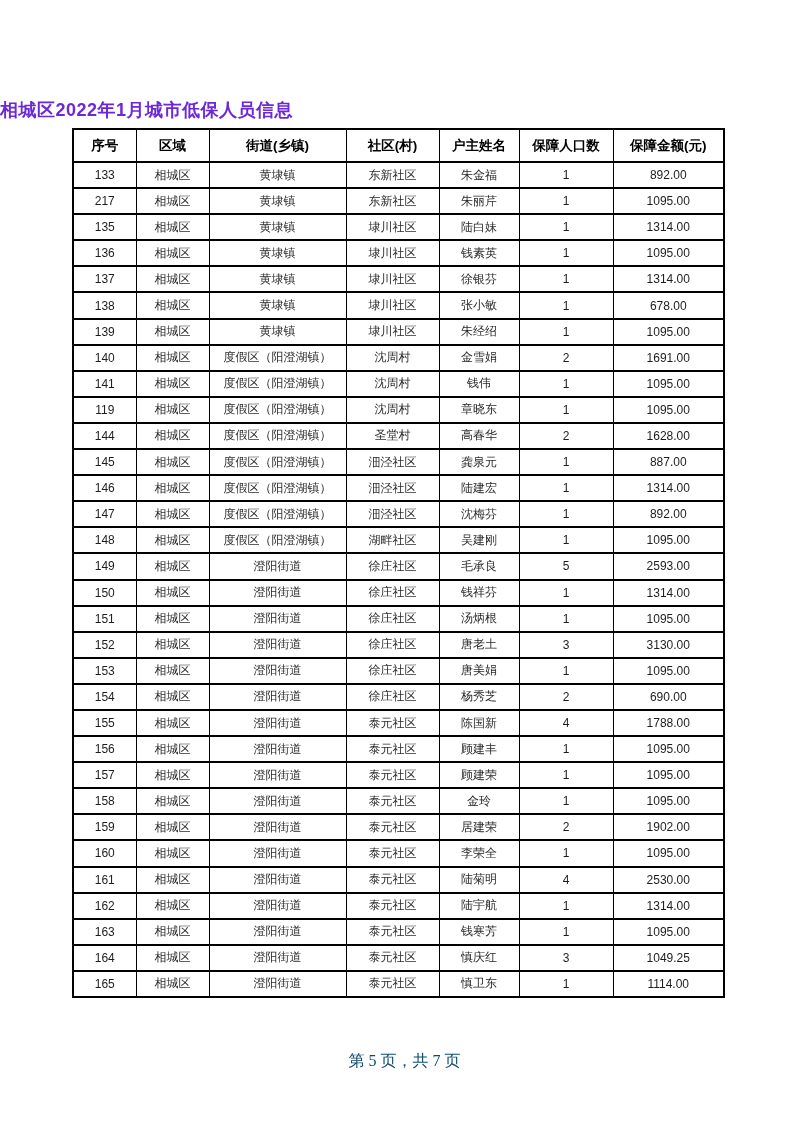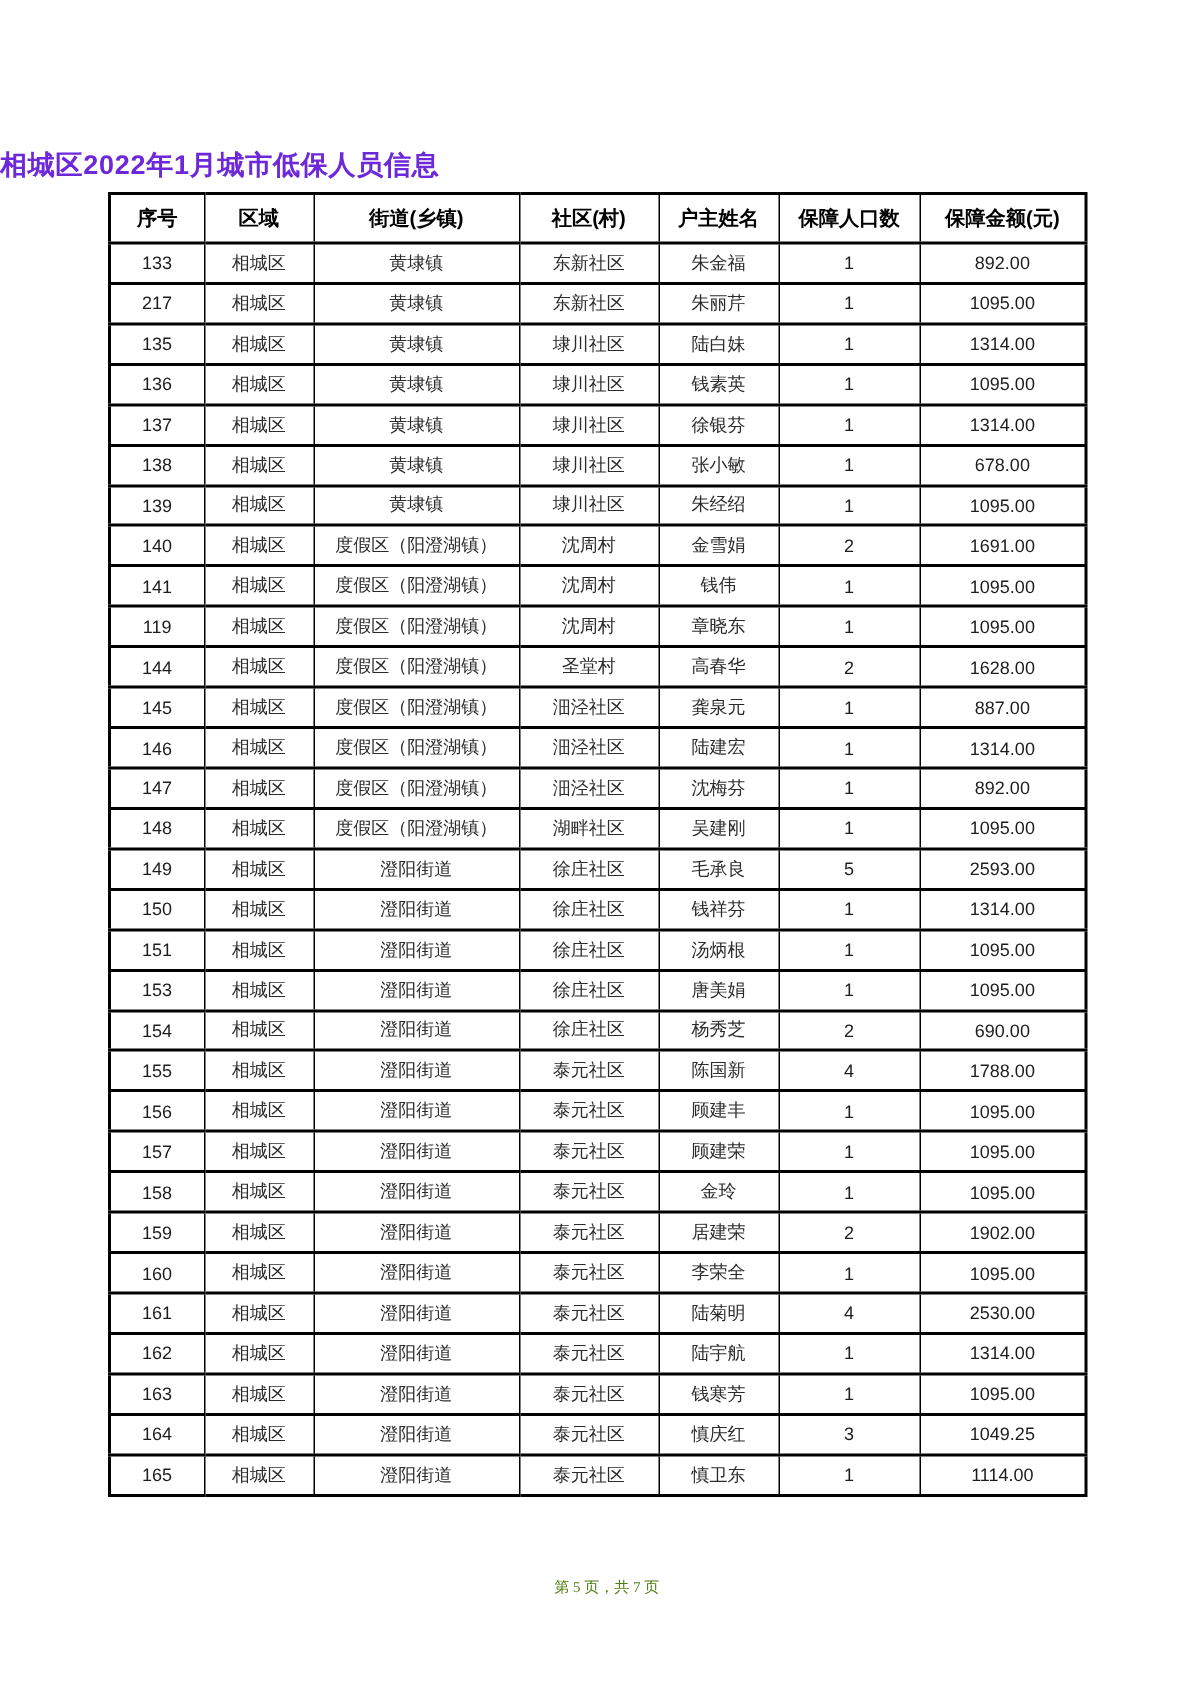--- a/index.html
+++ b/index.html
@@ -55,22 +55,22 @@
   table.data-table td:nth-child(1),
   table.data-table td:nth-child(6),
   table.data-table td:nth-child(7){
     font-family:"Liberation Sans",sans-serif;
     color:#1d1d1d;
   }
   .page-footer{
     position:absolute;
     top:1051px;left:0;right:0;
     text-align:center;
-    font-size:10px;
-    color:#4d7c0f;
+    font-size:16px;
+    color:#0c4a6e;
     font-family:"Liberation Serif",serif;
     margin-left:16px;
   }
 </style>
 </head>
 <body>
 
 <div class="page">
 
   <div class="doc-title">相城区2022年1月城市低保人员信息</div>
@@ -253,20 +253,29 @@
         <tr>
           <td>151</td>
           <td>相城区</td>
           <td>澄阳街道</td>
           <td>徐庄社区</td>
           <td>汤炳根</td>
           <td>1</td>
           <td>1095.00</td>
         </tr>
         <tr>
+          <td>152</td>
+          <td>相城区</td>
+          <td>澄阳街道</td>
+          <td>徐庄社区</td>
+          <td>唐老土</td>
+          <td>3</td>
+          <td>3130.00</td>
+        </tr>
+        <tr>
           <td>153</td>
           <td>相城区</td>
           <td>澄阳街道</td>
           <td>徐庄社区</td>
           <td>唐美娟</td>
           <td>1</td>
           <td>1095.00</td>
         </tr>
         <tr>
           <td>154</td>

